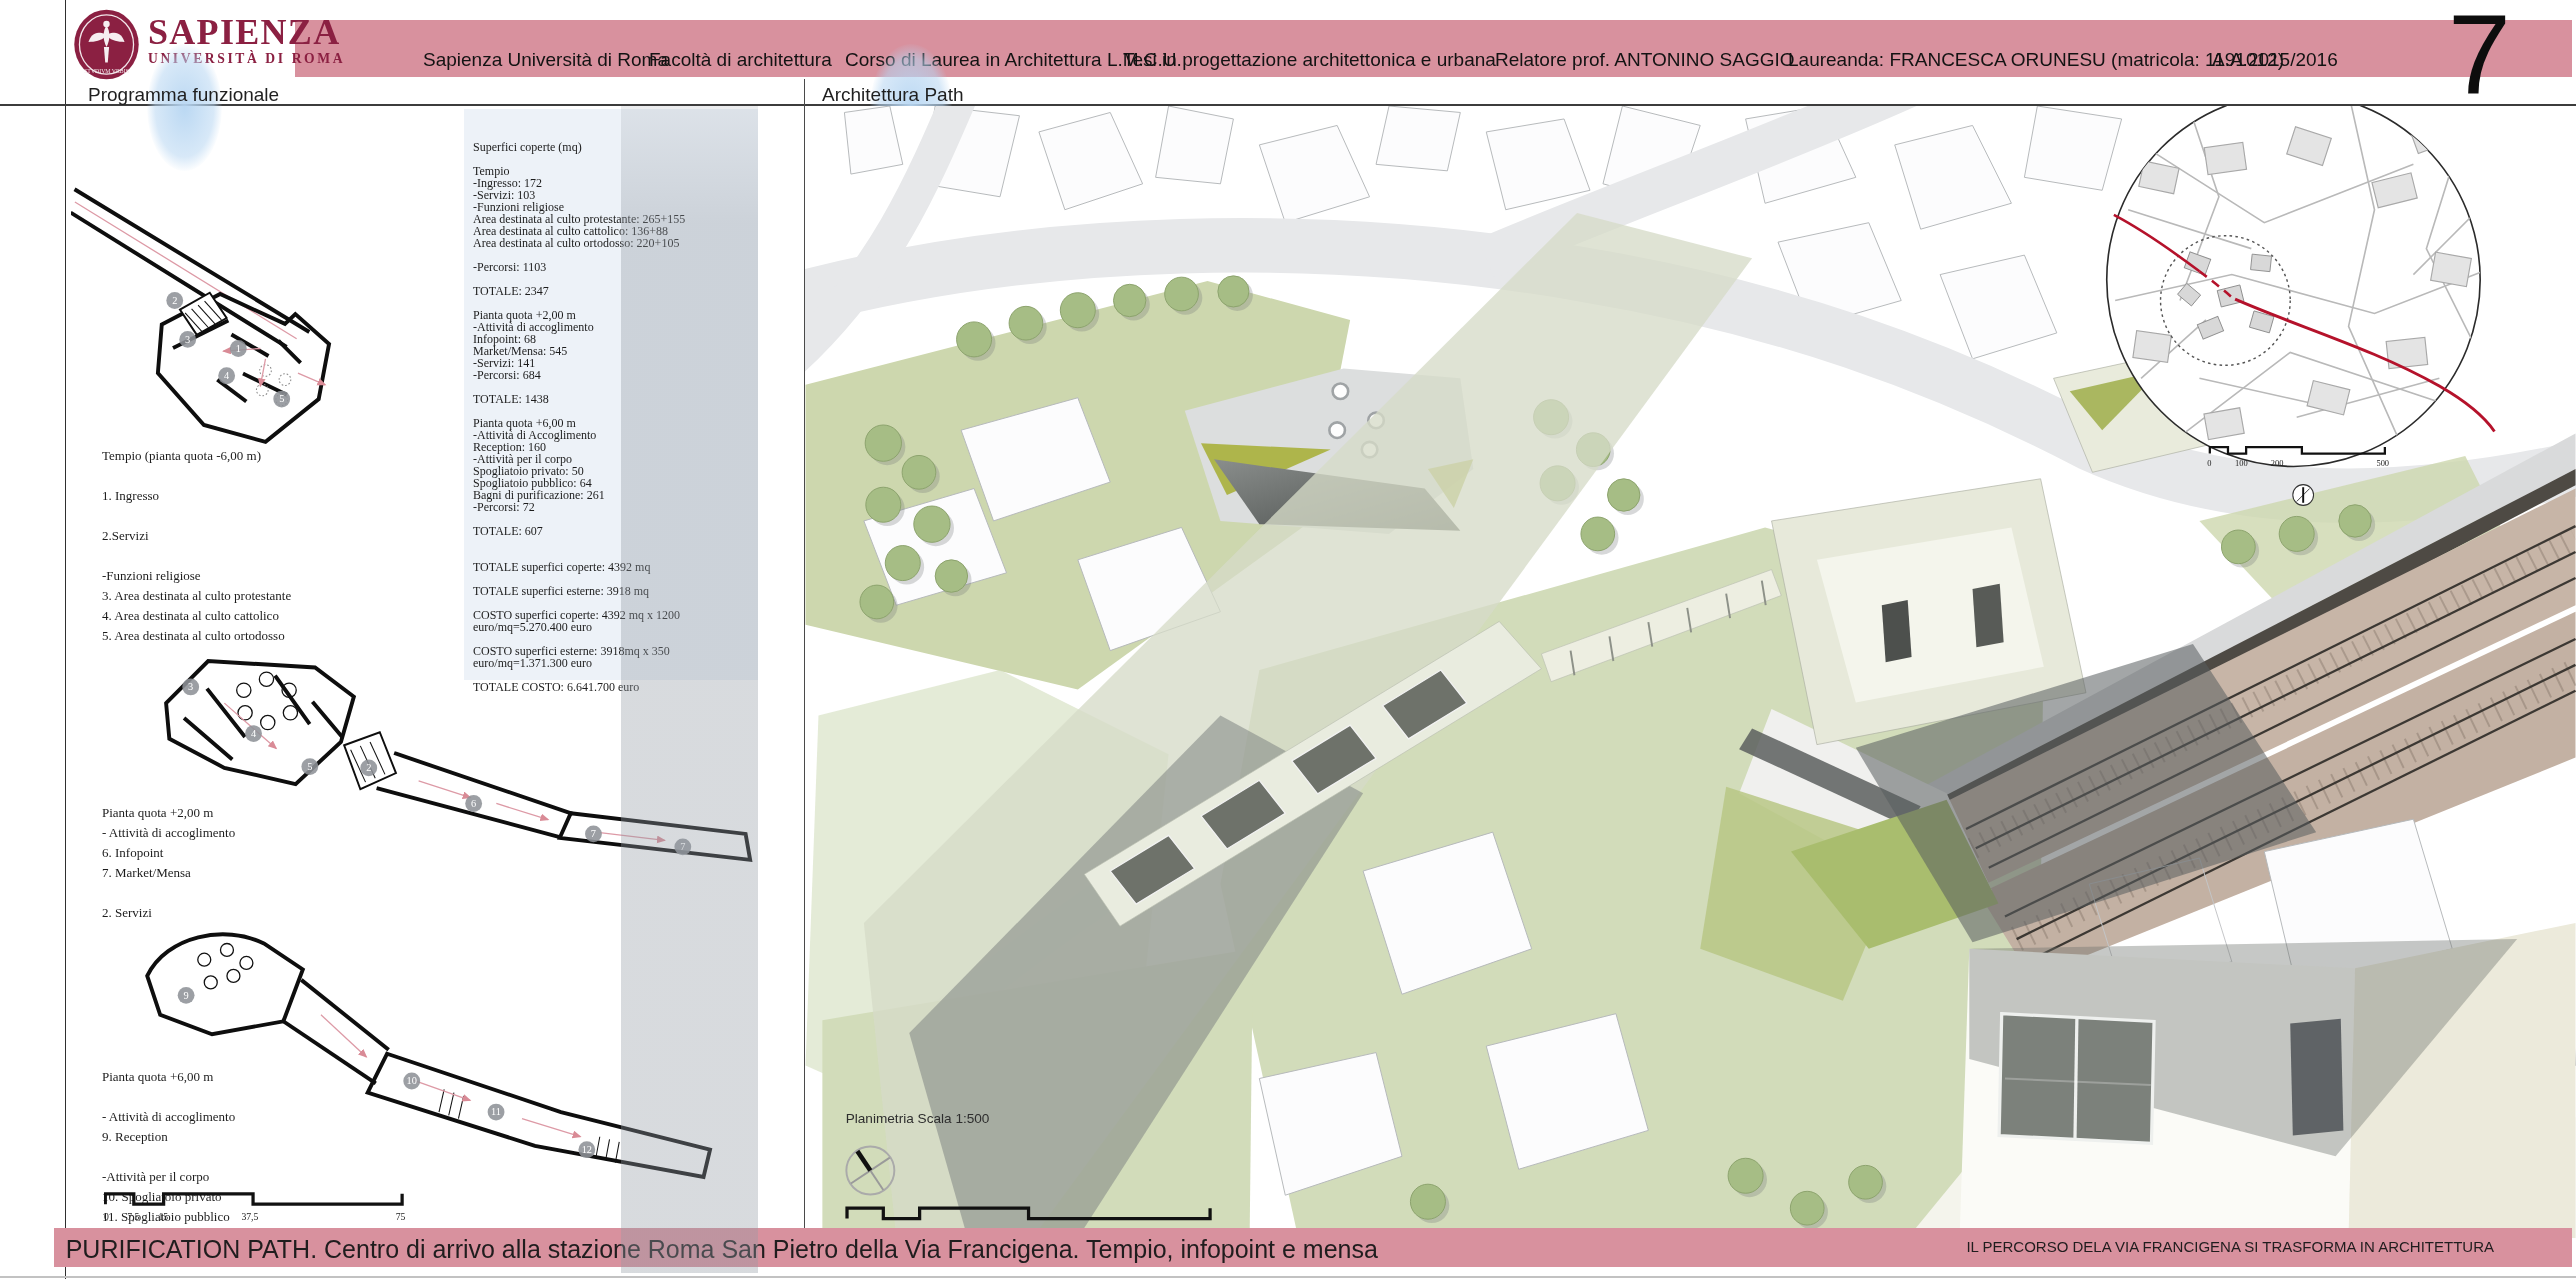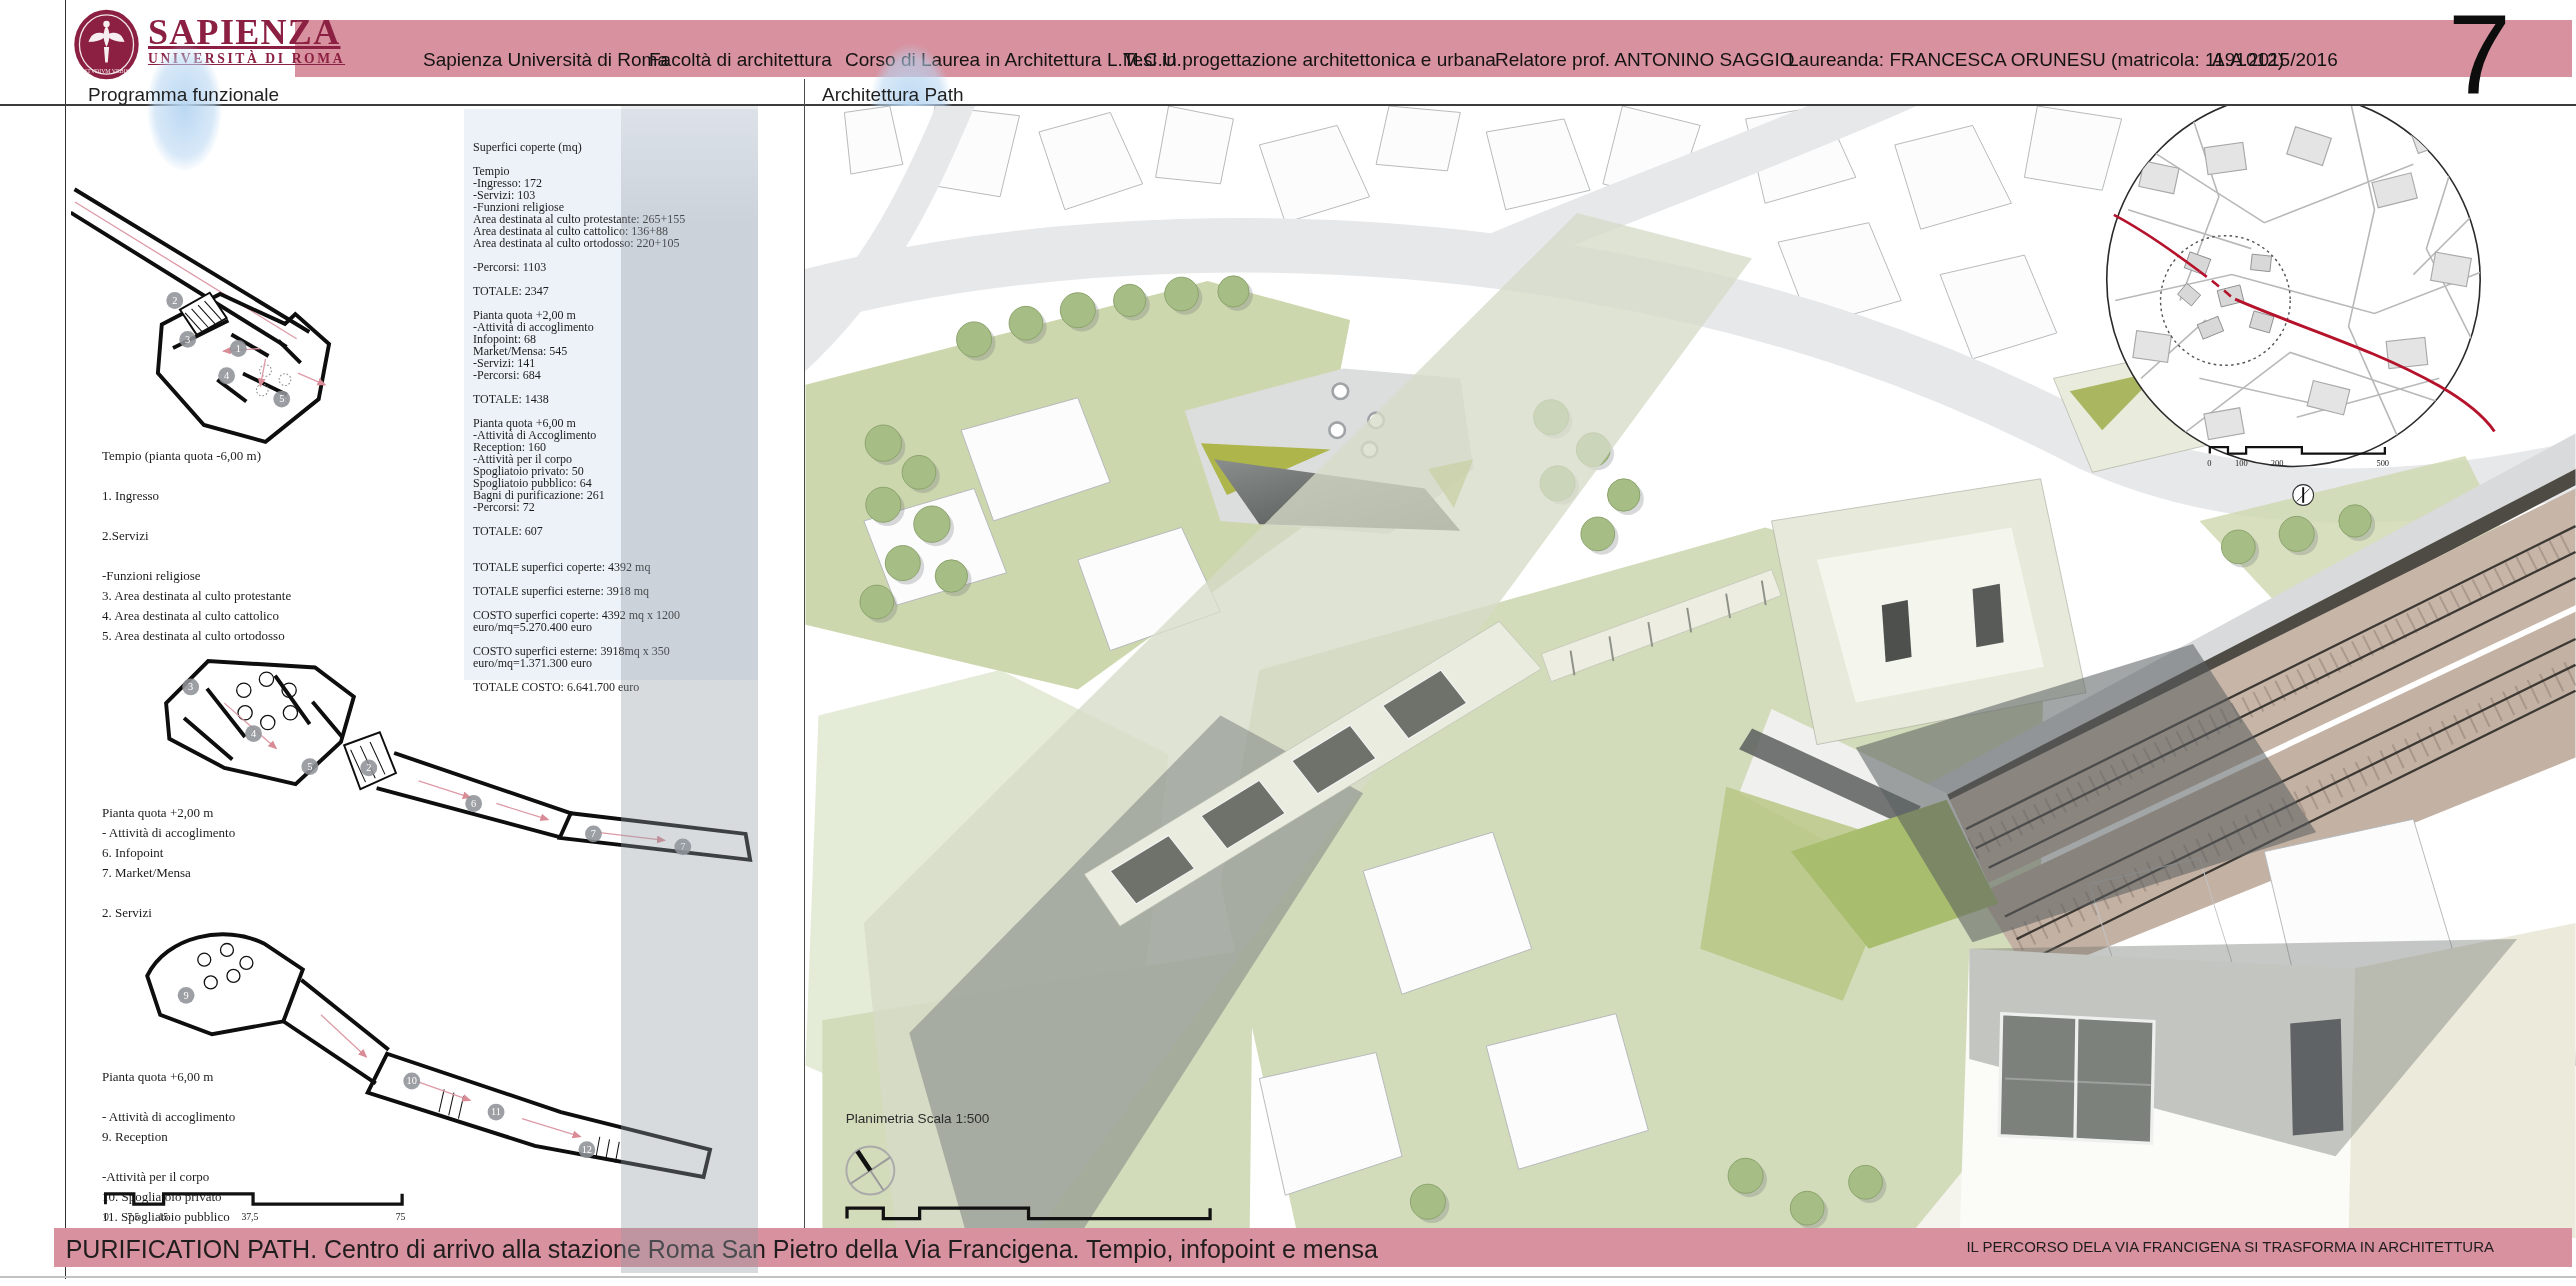--- a/index.html
+++ b/index.html
@@ -7,21 +7,21 @@
          font-family:"Liberation Sans","DejaVu Sans",sans-serif;color:#1a1a1a;}
   
   .vline-left{position:absolute;left:65px;top:0;width:1.3px;height:1279px;background:#2f2f2f;z-index:2;}
   .hline-top{position:absolute;left:0;top:104px;width:2576px;height:1.9px;background:#3c3c3c;z-index:2;}
   .vline-div{position:absolute;left:804px;top:79px;width:1.3px;height:1149px;background:#4a4a4a;z-index:2;}
   .hline-bottom{position:absolute;left:0;top:1276px;width:2576px;height:1.9px;background:#c2c2c2;z-index:2;}
   
   .topbar{position:absolute;left:295px;top:19.5px;width:2277px;height:57px;background:#d8919e;z-index:1;}
   .topbar-item{position:absolute;top:49px;font-size:19px;white-space:nowrap;color:#131313;z-index:3;}
   .logo{position:absolute;left:73px;top:7.8px;z-index:3;}
-  .wordmark{position:absolute;left:148px;top:14.3px;z-index:3;font-family:"Liberation Serif","DejaVu Serif",serif;color:#8b2042;text-decoration:underline;}
+  .wordmark{position:absolute;left:148px;top:14.3px;z-index:3;font-family:"Liberation Serif","DejaVu Serif",serif;color:#8b2042;}
   .wordmark .t1{font-size:36px;letter-spacing:1.3px;font-weight:600;line-height:36px;}
   .wordmark .t2{font-size:13.6px;letter-spacing:2.6px;font-weight:600;line-height:17px;}
   .pagenum{position:absolute;left:2448px;top:9px;font-size:113px;line-height:0.82;font-weight:400;color:#0d0d0d;z-index:4;}
   
   .seclabel{position:absolute;top:84px;font-size:19px;color:#1f1f1f;z-index:5;}
   .hl-ellipse{position:absolute;z-index:4;background:radial-gradient(ellipse at center,rgba(183,214,242,0.95) 0%,rgba(183,214,242,0.55) 55%,rgba(183,214,242,0) 72%);border-radius:50%;}
   
   .summary-bg{position:absolute;left:464px;top:109px;width:294px;height:571px;background:#edf2f8;z-index:1;}
   .gray-strip{position:absolute;left:621px;top:106px;width:137px;height:1167px;z-index:40;
       background:linear-gradient(to bottom,rgba(146,154,163,0.18) 0%,rgba(146,154,163,0.36) 10%,rgba(146,154,163,0.36) 100%);}

